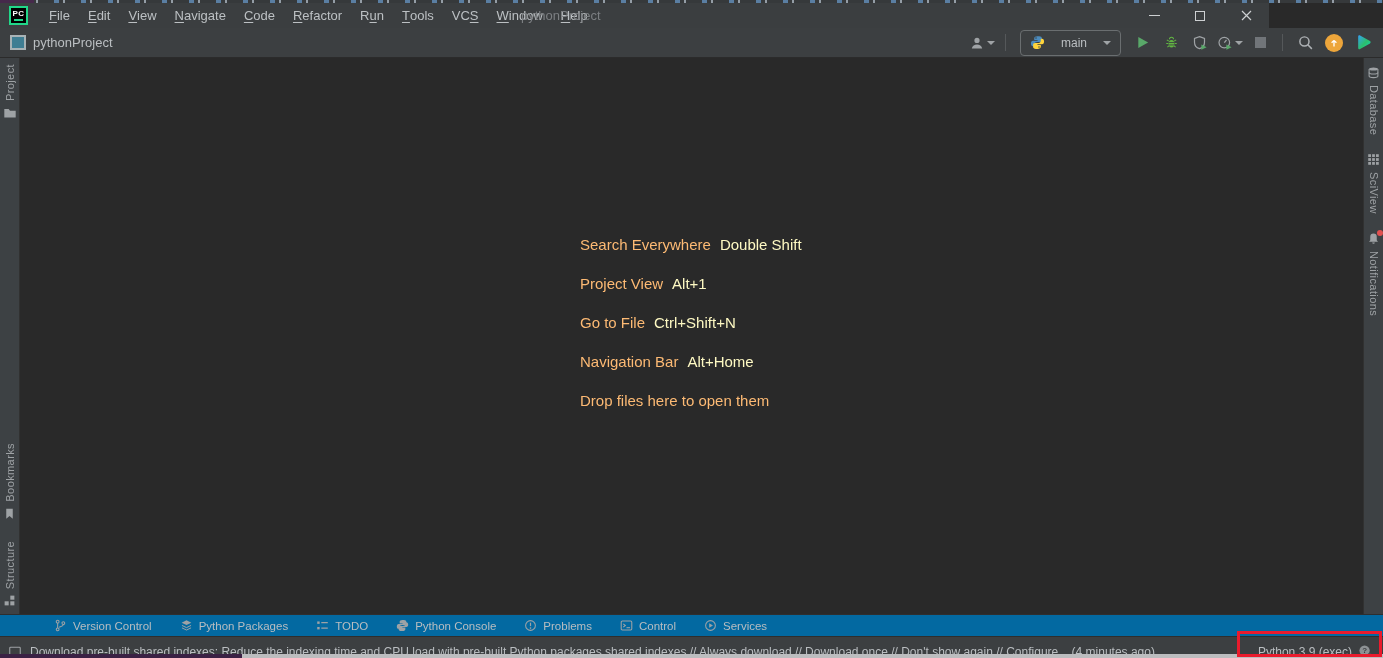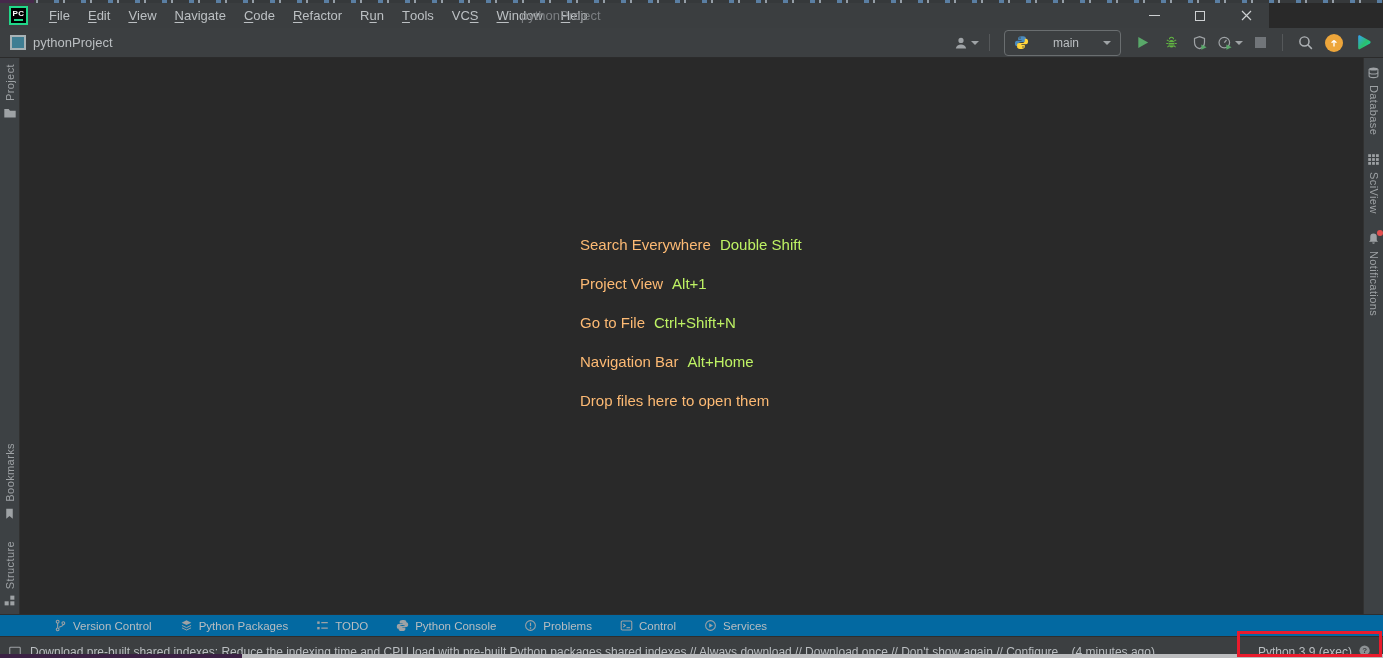--- a/index.html
+++ b/index.html
@@ -29,21 +29,21 @@
 
   
   #toolbar { position:absolute; top:28px; left:0; width:1383px; height:30px;
     background:#3c3f41; border-bottom:1px solid #2b2b2b; display:flex; align-items:center; }
   .proj-icon { width:16px; height:15px; margin-left:10px; background:#3f7e93; border:2px solid #a9b3b6; display:inline-block; }
   #toolbar-project-name { color:#bbbfc2; font-size:13px; margin-left:7px; }
   #toolbar-right { margin-left:auto; margin-right:8px; display:flex; align-items:center; gap:5px; }
   .tb-btn { display:flex; align-items:center; justify-content:center; height:24px; min-width:24px; gap:2px; cursor:default; }
   .tb-sep { width:1px; height:17px; background:#55585a; margin:0 5px; }
   .caret { width:0; height:0; border-left:4px solid transparent; border-right:4px solid transparent; border-top:4px solid #9fa3a6; display:inline-block; }
-  #run-config-combo { display:flex; align-items:center; gap:24px; height:22px; padding:12px 9px;
+  #run-config-combo { display:flex; align-items:center; gap:16px; height:22px; padding:12px 9px;
     border:1px solid #6a6e70; border-radius:4px; margin:0 4px; }
   #run-config-combo .cfg-name { color:#bbbfc2; font-size:12px; }
   .stop-square { width:11px; height:11px; background:#717579; display:block; }
   .update-circle { width:18px; height:18px; border-radius:50%; background:#eda63b; display:flex; align-items:center; justify-content:center; }
 
   
   #main { position:absolute; top:58px; left:0; width:1383px; height:556px; display:flex; }
   .stripe { width:20px; background:#3d4144; display:flex; flex-direction:column; align-items:center; }
   #stripe-left { border-right:1px solid #313131; justify-content:space-between; padding:6px 0 6px 0; }
   #stripe-right { border-left:1px solid #313131; padding-top:8px; gap:18px; }
@@ -51,21 +51,21 @@
   .stripe-btn { display:flex; flex-direction:column; align-items:center; gap:5px; cursor:default; position:relative; }
   .vlabel { writing-mode:vertical-rl; font-size:11px; color:#9ea2a5; letter-spacing:.4px; white-space:nowrap; }
   .rot180 { transform:rotate(180deg); }
   .stripe-btn .s-icon { width:14px; height:14px; position:relative; }
   .badge-dot { position:absolute; top:-2px; right:-2px; width:6px; height:6px; border-radius:50%; background:#e35050; }
 
   #editor { flex:1; background:#292929; position:relative; }
   #shortcuts { position:absolute; left:560px; top:167px; }
   .sc-row { height:39px; display:flex; align-items:center; font-size:15px; }
   .sc-label { color:#fdba74; }
-  .sc-keys { color:#bef264; margin-left:9px; }
+  .sc-keys { color:#fef9c3; margin-left:9px; }
 
   
   #toolwindow-bar { position:absolute; top:614px; left:0; width:1383px; height:22px;
     background:#0369a1; border-top:1px solid #2e2e2e; display:flex; align-items:center; }
   #tool-buttons { display:flex; align-items:center; margin-left:54px; gap:28px; }
   .tw-btn { display:flex; align-items:center; gap:6px; cursor:default; }
   .tw-btn .t-icon { width:13px; height:13px; display:block; }
   .tw-label { color:#b9bdc0; font-size:11.5px; }
 
   

